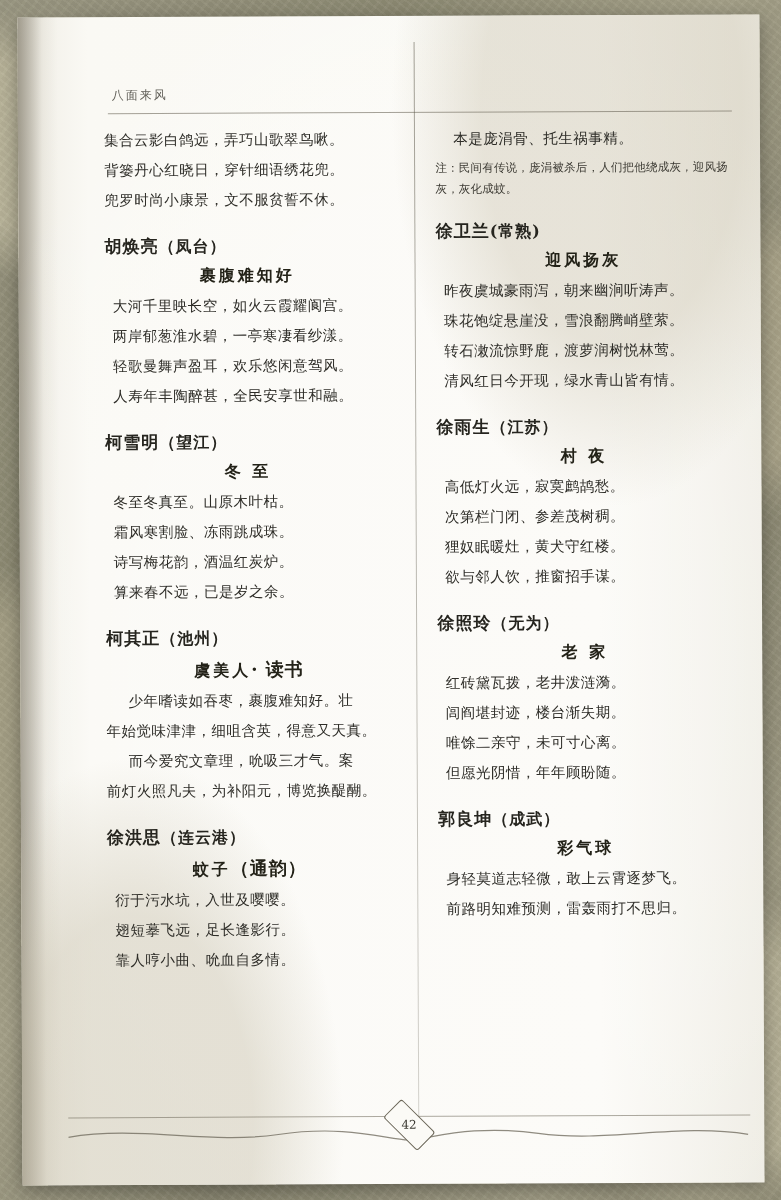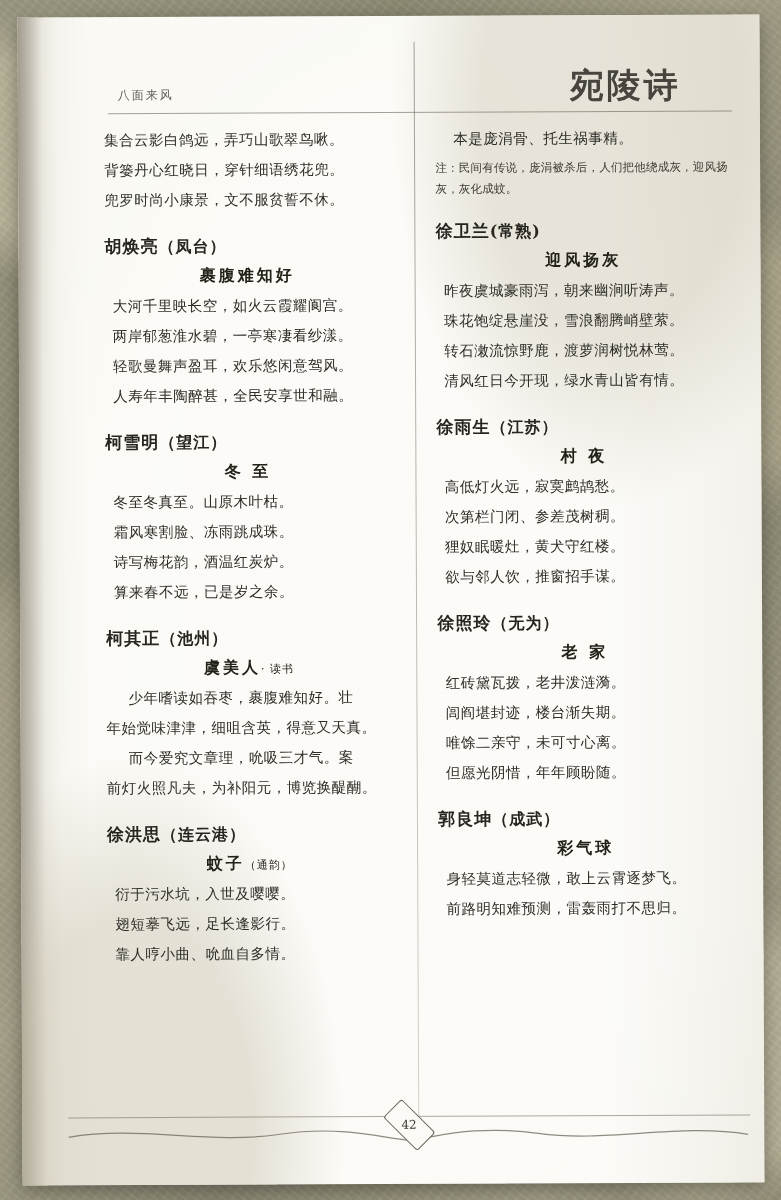--- a/index.html
+++ b/index.html
@@ -63,21 +63,21 @@
       radial-gradient(ellipse at 55% 55%, rgba(255,255,255,.25) 0 300px, rgba(0,0,0,0) 480px);
   }
 
   
   .page-header {
     position: absolute;
     left: 64px; right: 28px; top: 62px;
     height: 40px;
   }
   .running-head {
-    position:absolute; left:36px; top:8px;
+    position:absolute; left:30px; top:8px;
     font-family: "DejaVu Sans", sans-serif;
     font-size: 12px;
     letter-spacing: 2px;
     color: #46443d;
     opacity: .85;
   }
   .masthead {
     position:absolute; right: -6px; top: -14px;
     font-family: "DejaVu Serif", serif;
     font-size: 34px;
@@ -149,21 +149,21 @@
 
   .poem-title {
     font-family: "DejaVu Serif", serif;
     font-size: 16px;
     font-weight: 700;
     color: #232218;
     text-align: center;
     letter-spacing: 3px;
     margin: 8px 0 4px 0;
   }
-  .poem-title .sub { font-size: 11px; letter-spacing:1px; font-weight:400; }
+  .poem-title .sub { font-size: 18px; letter-spacing:1px; font-weight:700; }
 
   .stanza { margin-top: 2px; }
   .stanza .poem-line { padding-left: 8px; }
   .prose-stanza .poem-line { padding-left: 0; }
   .prose-stanza .first { padding-left: 22px; }
 
   
   .footer {
     position:absolute;
     left: 46px; right: 14px; bottom: 36px;
@@ -193,21 +193,20 @@
 <body>
 
 <div id="backdrop"></div>
 
 <div id="page">
   <div class="gutter"></div>
   <div class="blotch"></div>
 
   <div class="page-header">
     <div class="running-head">八面来风</div>
-    <div class="masthead">宛陵诗</div>
     <div class="header-rule"></div>
   </div>
 
   <div class="col-divider"></div>
 
   <div class="columns">
 
     <div class="column left">
 
       <div class="verse-block">

